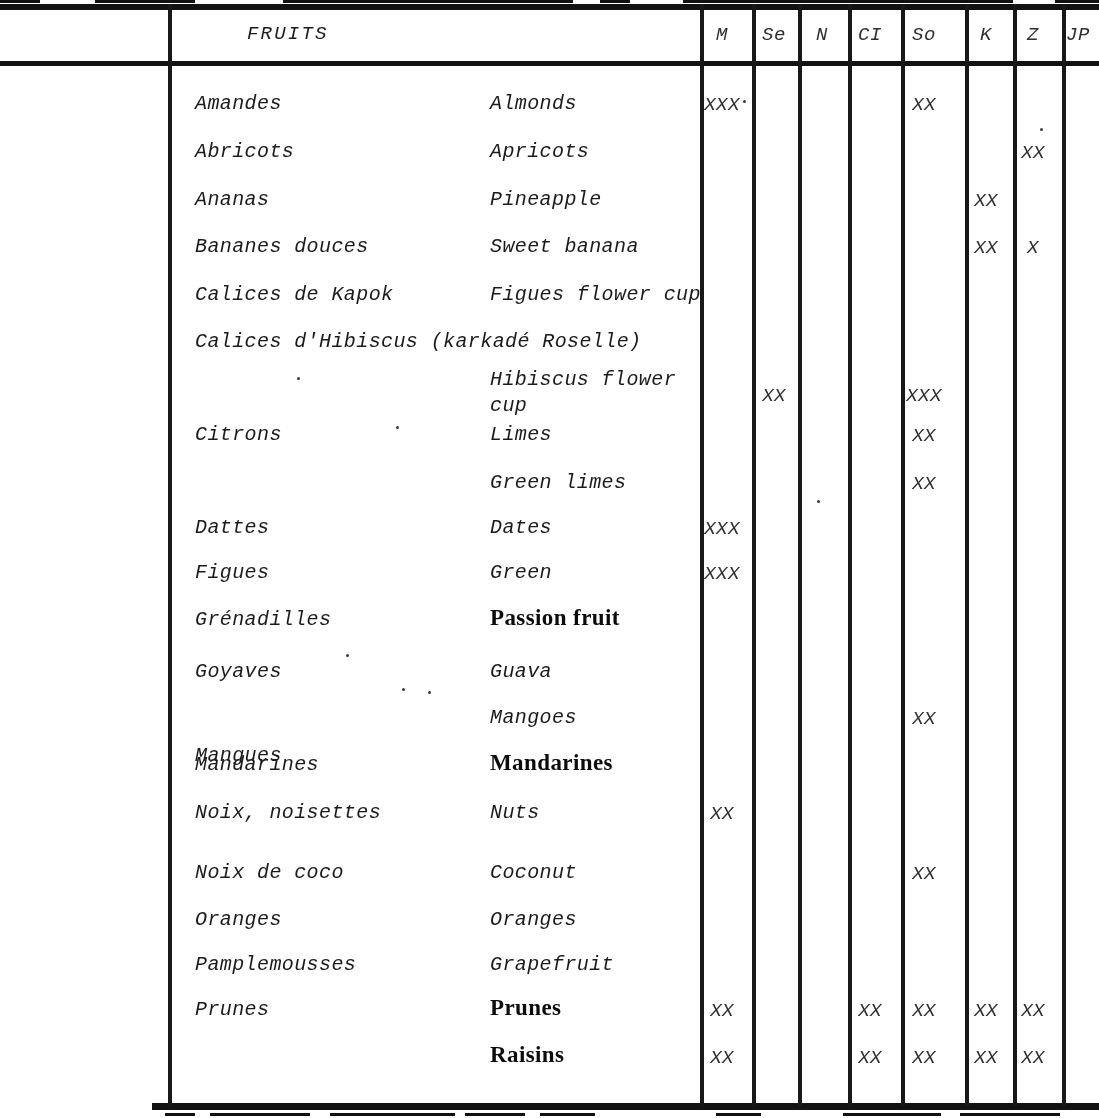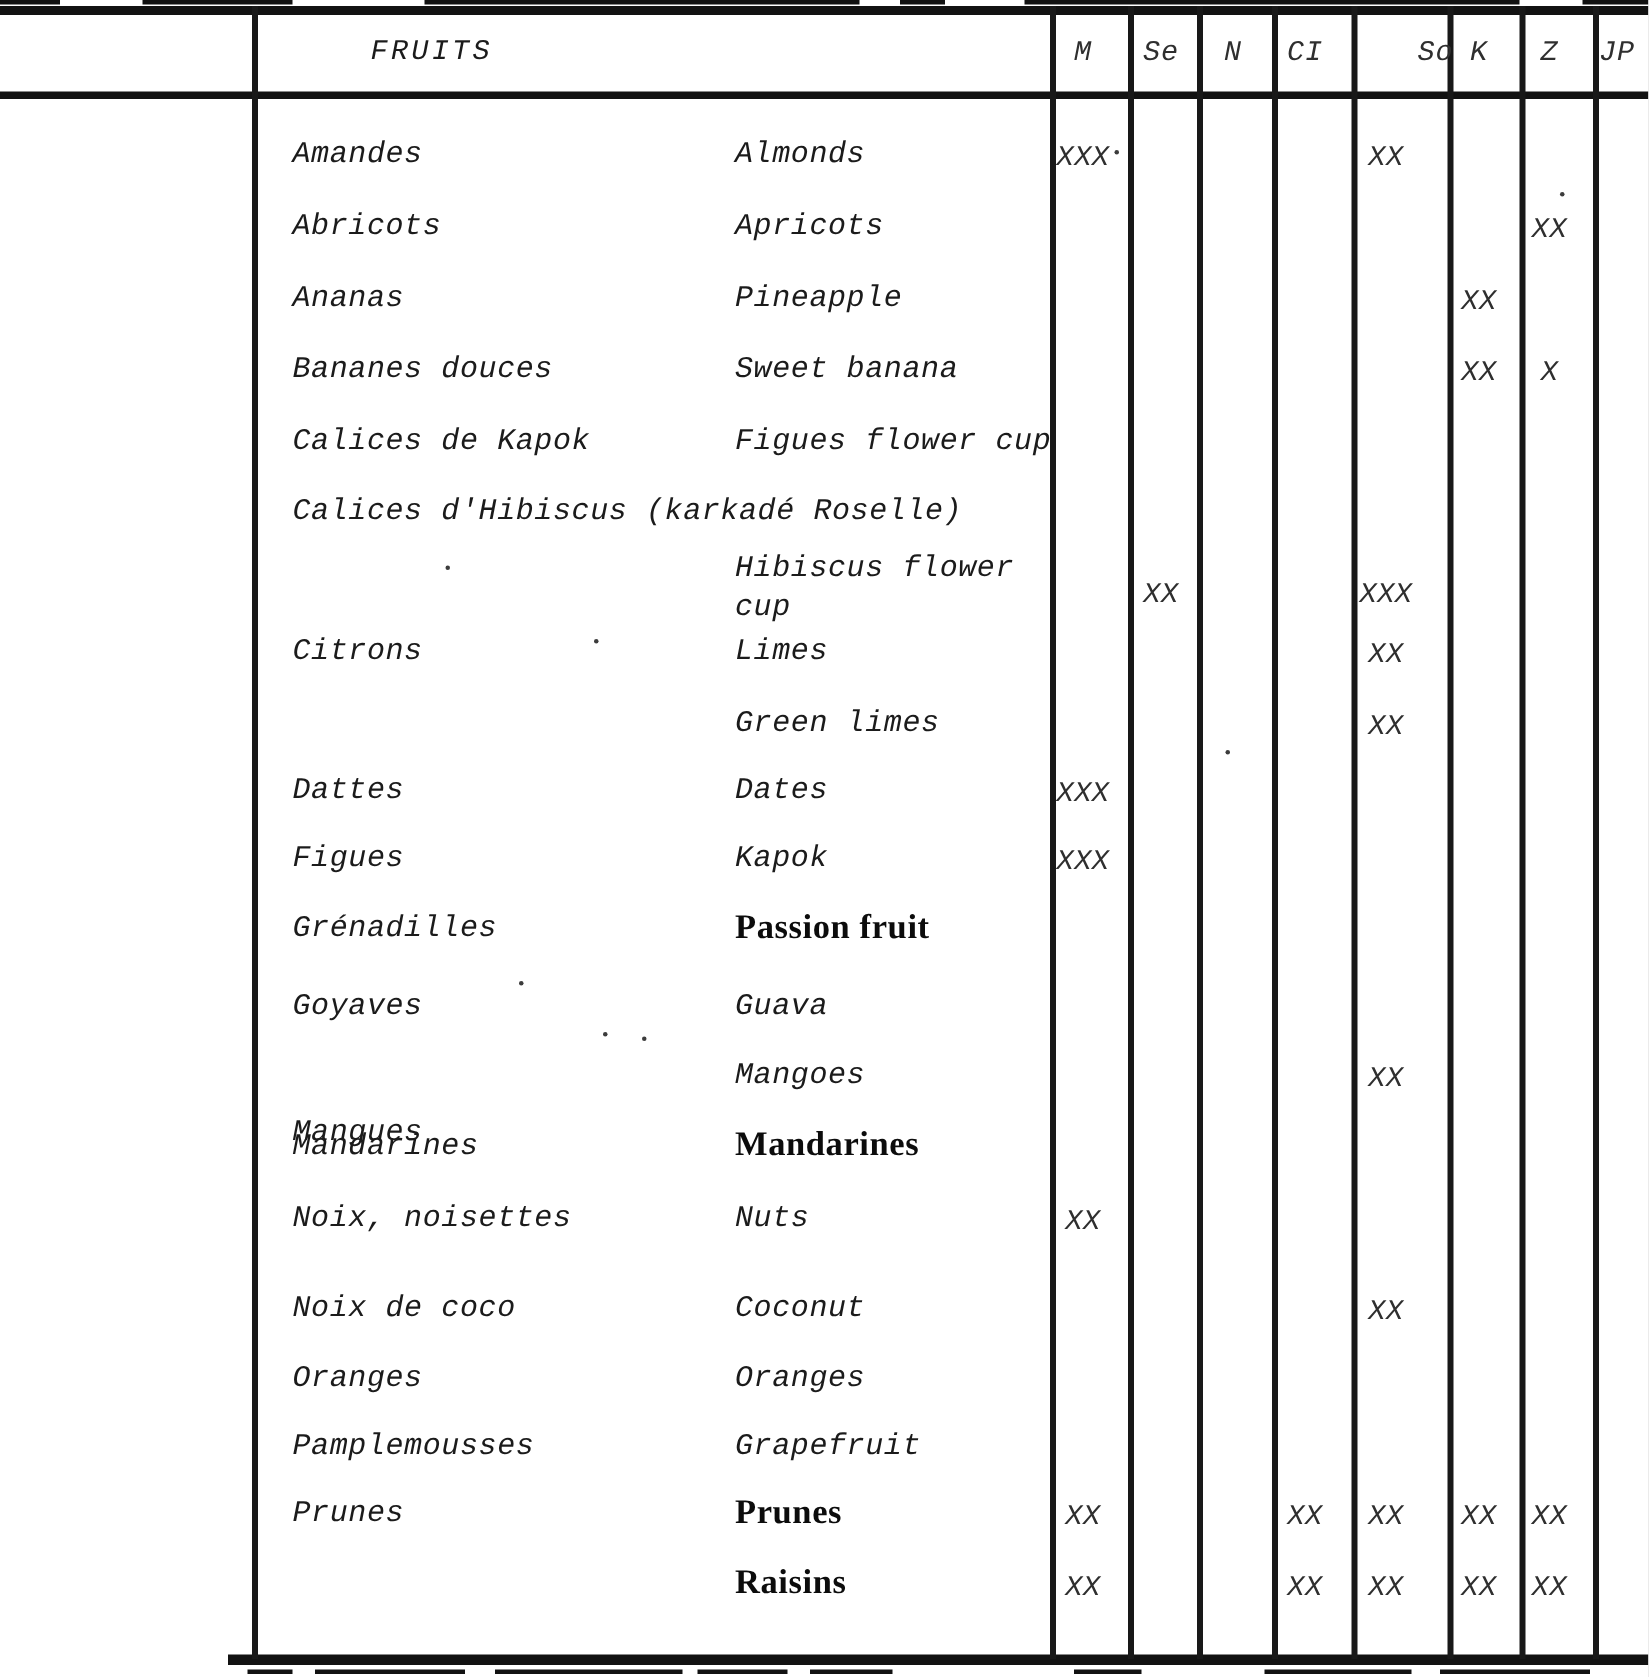--- a/index.html
+++ b/index.html
@@ -61,21 +61,21 @@
     <div class="dot" style="left: 346px; top: 654px;"></div>
     <div class="dot" style="left: 428px; top: 691px;"></div>
     <div class="dot" style="left: 1040px; top: 128px;"></div>
     <div class="dot" style="left: 743px; top: 100px;"></div>
     <div class="dot" style="left: 817px; top: 500px;"></div>
     <div class="dot" style="left: 402px; top: 688px;"></div>
     <div class="txt hdr mark" style="left: 722px; top: 23px;">M</div>
     <div class="txt hdr mark" style="left: 774px; top: 23px;">Se</div>
     <div class="txt hdr mark" style="left: 822px; top: 23px;">N</div>
     <div class="txt hdr mark" style="left: 870px; top: 23px;">CI</div>
-    <div class="txt hdr mark" style="left: 924px; top: 23px; margin-left: 33px;">So</div>
+    <div class="txt hdr mark" style="left: 924px; top: 23px;">So</div>
     <div class="txt hdr mark" style="left: 986px; top: 23px;">K</div>
     <div class="txt hdr mark" style="left: 1033px; top: 23px;">Z</div>
     <div class="txt hdr mark" style="left: 1078px; top: 23px;">JP</div>
     <div class="txt" style="left: 195px; top: 92px;">Amandes</div>
     <div class="txt" style="left: 490px; top: 92px;">Almonds</div>
     <div class="txt mark" style="left: 722px; top: 93px;">XXX</div>
     <div class="txt mark" style="left: 924px; top: 93px;">XX</div>
     <div class="txt" style="left: 195px; top: 140px;">Abricots</div>
     <div class="txt" style="left: 490px; top: 140px;">Apricots</div>
     <div class="txt mark" style="left: 1033px; top: 141px;">XX</div>
@@ -94,21 +94,21 @@
     <div class="txt mark" style="left: 924px; top: 384px;">XXX</div>
     <div class="txt" style="left: 195px; top: 423px;">Citrons</div>
     <div class="txt" style="left: 490px; top: 423px;">Limes</div>
     <div class="txt mark" style="left: 924px; top: 424px;">XX</div>
     <div class="txt" style="left: 490px; top: 471px;">Green limes</div>
     <div class="txt mark" style="left: 924px; top: 472px;">XX</div>
     <div class="txt" style="left: 195px; top: 516px;">Dattes</div>
     <div class="txt" style="left: 490px; top: 516px;">Dates</div>
     <div class="txt mark" style="left: 722px; top: 517px;">XXX</div>
     <div class="txt" style="left: 195px; top: 561px;">Figues</div>
-    <div class="txt" style="left: 490px; top: 561px;">Kapok</div>
+    <div class="txt" style="left: 490px; top: 561px;">Green</div>
     <div class="txt mark" style="left: 722px; top: 562px;">XXX</div>
     <div class="txt" style="left: 195px; top: 608px;">Grénadilles</div>
     <div class="txt bold-en" style="left: 490px; top: 606px; font-family: Liberation Serif, serif;">Passion fruit</div>
     <div class="txt" style="left: 195px; top: 660px;">Goyaves</div>
     <div class="txt" style="left: 490px; top: 660px;">Guava</div>
     <div class="txt" style="left: 195px; top: 744px;">Mangues</div>
     <div class="txt" style="left: 490px; top: 706px;">Mangoes</div>
     <div class="txt mark" style="left: 924px; top: 707px;">XX</div>
     <div class="txt" style="left: 195px; top: 753px;">Mandarines</div>
     <div class="txt bold-en" style="left: 490px; top: 751px;">Mandarines</div>

